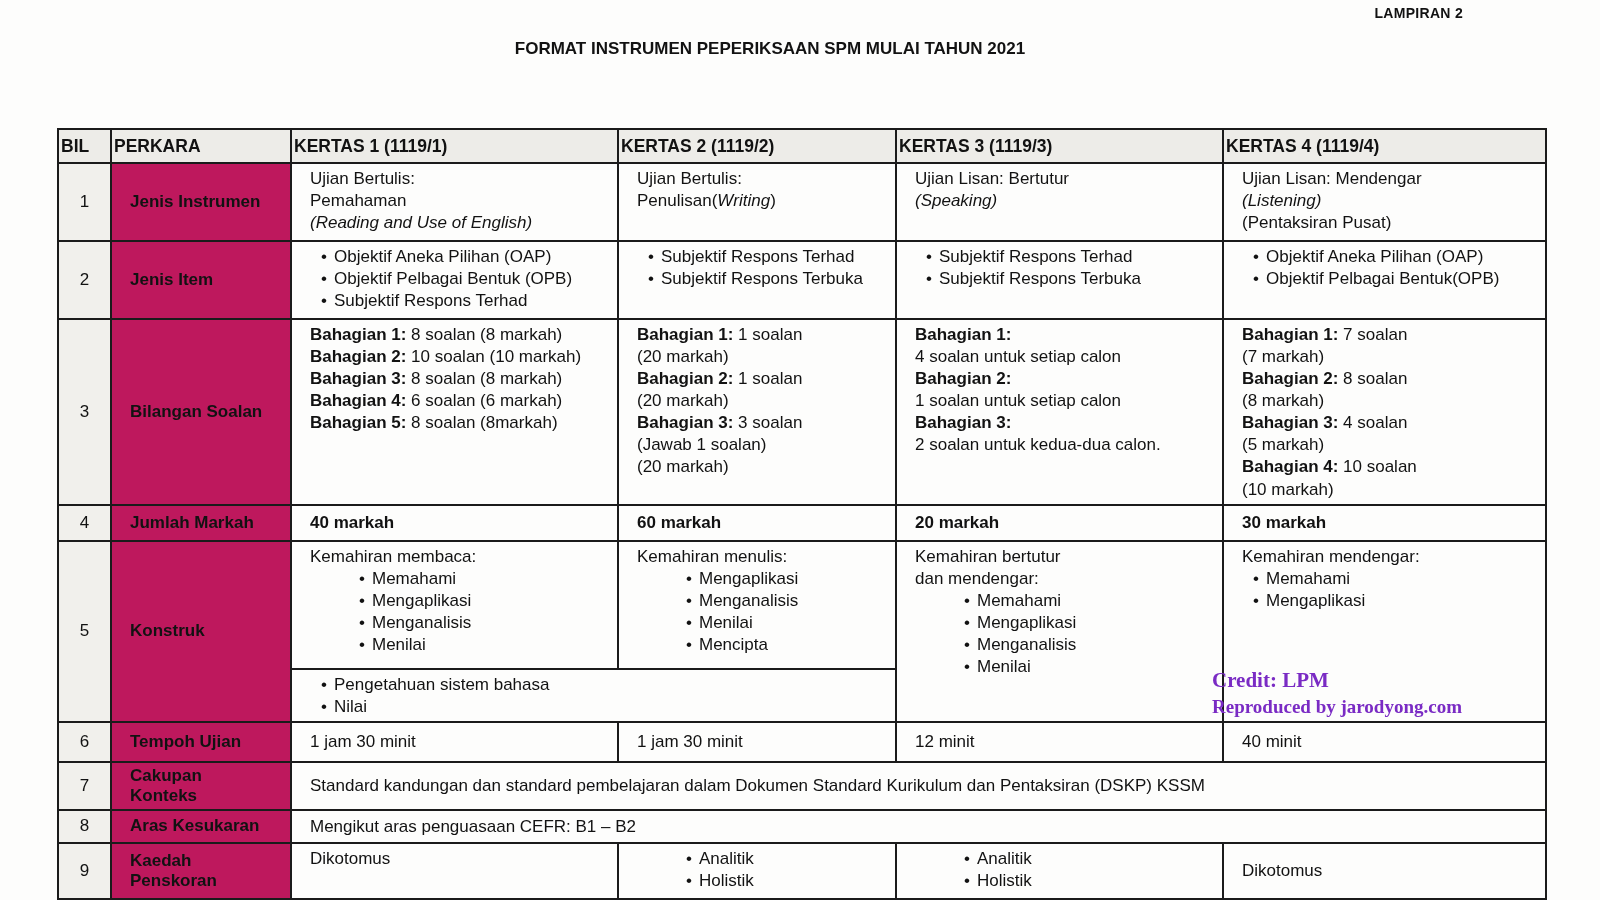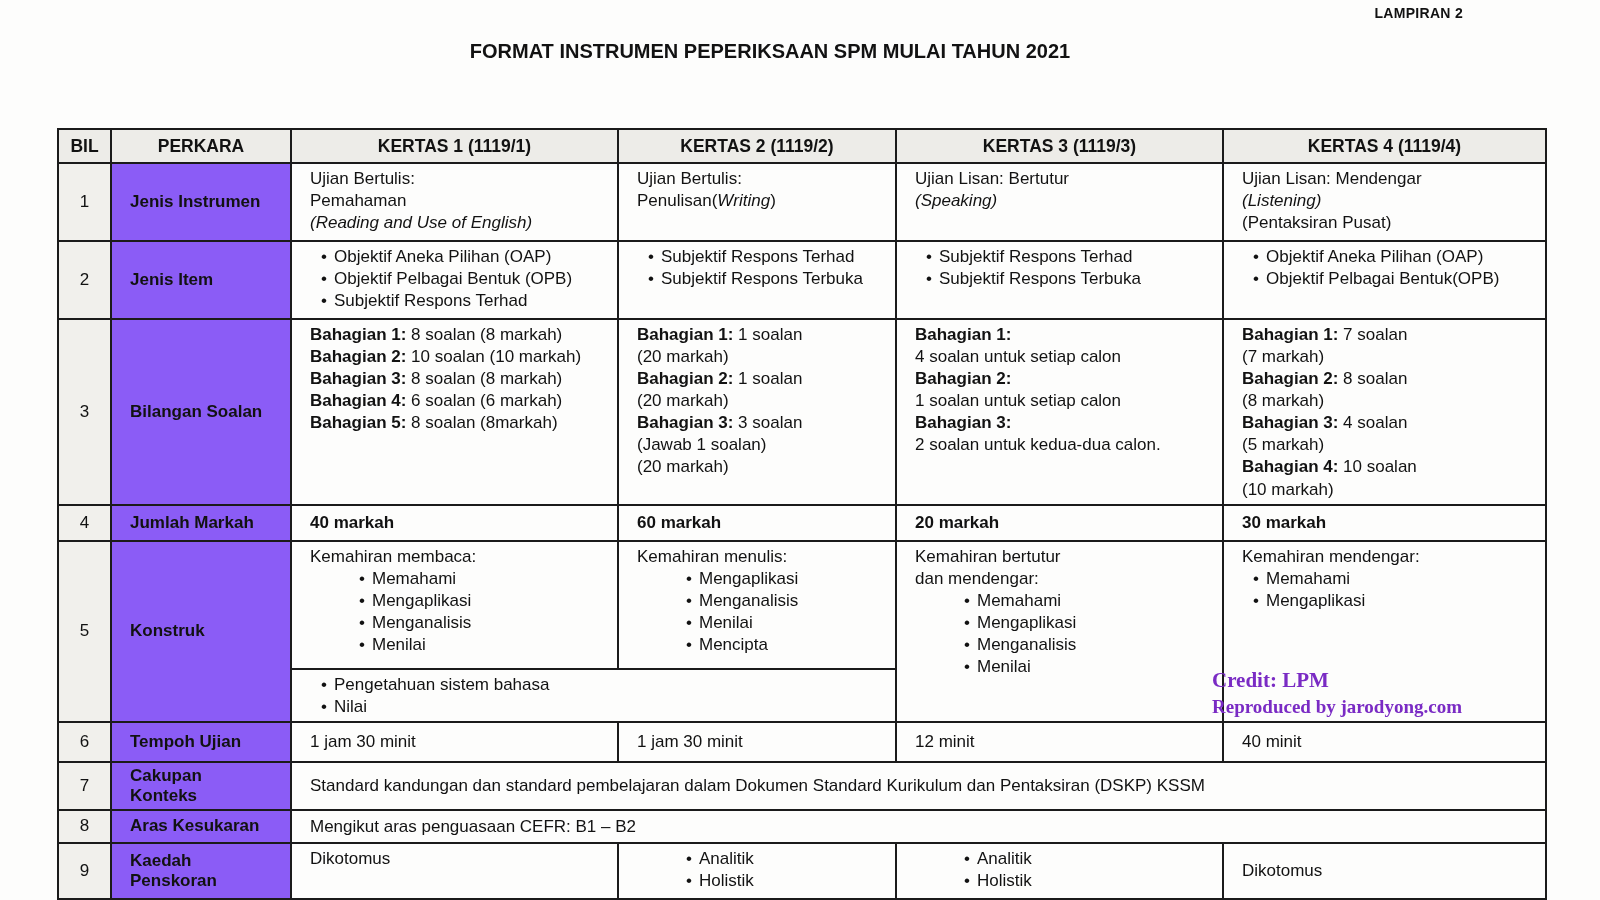--- a/index.html
+++ b/index.html
@@ -1,25 +1,25 @@
 <!DOCTYPE html>
 <html><head>
 <meta charset="utf-8">
 <style>
   *{box-sizing:border-box;margin:0;padding:0}
   html,body{background:#ffffff}
   body{font-family:"Liberation Sans",sans-serif;color:#121212}
   .page{position:relative;width:1600px;height:900px;background:#fdfdfc;overflow:hidden}
   .corner-label{position:absolute;top:5px;right:137px;font-size:14px;font-weight:bold;letter-spacing:.3px}
-  .titles{position:absolute;top:36px;left:20px;width:1500px;text-align:center;font-weight:bold;font-size:20px;line-height:1.5}
+  .titles{position:absolute;top:36px;left:20px;width:1500px;text-align:center;font-weight:bold;font-size:17px;line-height:1.5}
   table.fmt{position:absolute;left:57px;top:128px;width:1488px;border-collapse:collapse;table-layout:fixed;font-size:17px}
   .fmt th,.fmt td{border:2px solid #1b1b1b;vertical-align:top;padding:3px 18px}
-  .fmt thead th{background:#edece8;font-size:17.5px;font-weight:bold;text-align:center;vertical-align:middle;padding:4px 2px;height:34px}
+  .fmt thead th{background:#edece8;font-size:17.5px;font-weight:bold;text-align:left;vertical-align:middle;padding:4px 2px;height:34px}
   td.bil{background:#f1f0ec;text-align:center;vertical-align:middle}
-  td.perkara{background:#8b5cf6;font-weight:bold;vertical-align:middle;white-space:pre-line}
+  td.perkara{background:#be185d;font-weight:bold;vertical-align:middle;white-space:pre-line}
   td.vmid{vertical-align:middle}
   .blk{line-height:1.24;margin:1px 0}
   .blk.li{display:flex;margin-left:4px}
   .blk .mark{flex:0 0 20px;text-align:center}
   .blk.ind{margin-left:42px}
   .blk.c{text-align:left}
   span.b{font-weight:bold}
   span.i{font-style:italic}
   .watermark{position:absolute;left:1212px;top:646px;font-family:"Liberation Serif",serif;font-weight:bold;line-height:1.35}
   .watermark .w1{font-size:21px}

